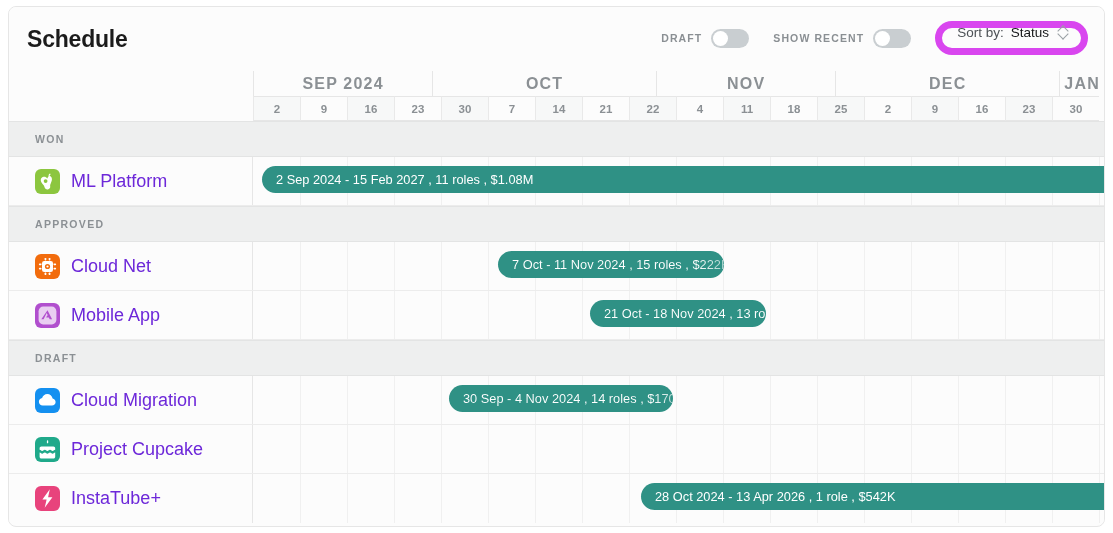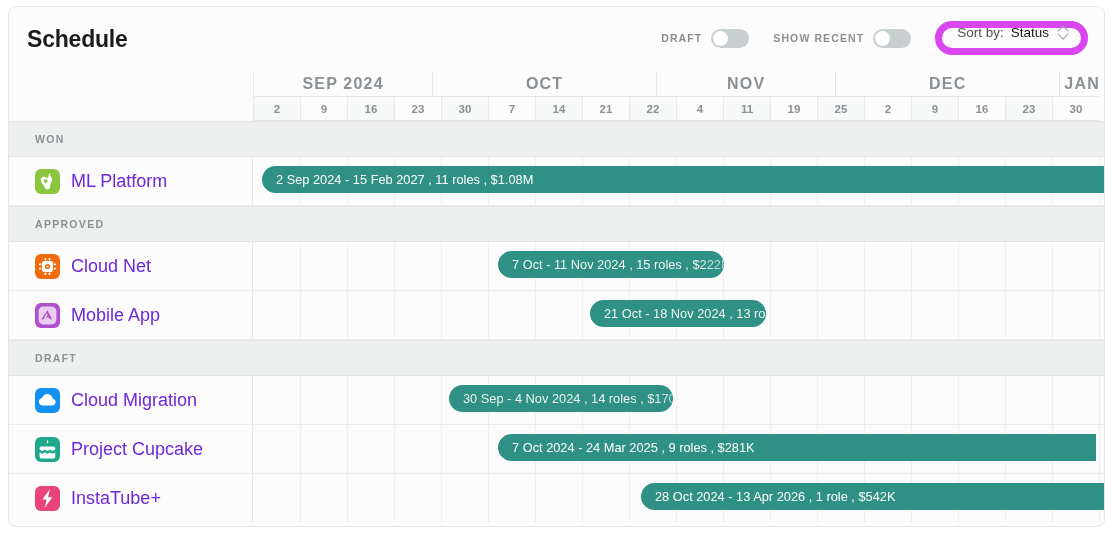--- a/index.html
+++ b/index.html
@@ -339,21 +339,21 @@
               <div class="week-cell plain">9</div>
               <div class="week-cell shade">16</div>
               <div class="week-cell plain">23</div>
               <div class="week-cell shade">30</div>
               <div class="week-cell plain">7</div>
               <div class="week-cell shade">14</div>
               <div class="week-cell plain">21</div>
               <div class="week-cell shade">22</div>
               <div class="week-cell plain">4</div>
               <div class="week-cell shade">11</div>
-              <div class="week-cell plain">19</div>
+              <div class="week-cell plain">18</div>
               <div class="week-cell shade">25</div>
               <div class="week-cell plain">2</div>
               <div class="week-cell shade">9</div>
               <div class="week-cell plain">16</div>
               <div class="week-cell shade">23</div>
               <div class="week-cell plain">30</div>
             </div>
         </div>
       </div>
 
@@ -532,23 +532,20 @@
               <span class="gridline" style="left: 423px;"></span>
               <span class="gridline" style="left: 470px;"></span>
               <span class="gridline" style="left: 517px;"></span>
               <span class="gridline" style="left: 564px;"></span>
               <span class="gridline" style="left: 611px;"></span>
               <span class="gridline" style="left: 658px;"></span>
               <span class="gridline" style="left: 705px;"></span>
               <span class="gridline" style="left: 752px;"></span>
               <span class="gridline" style="left: 799px;"></span>
               <span class="gridline" style="left: 846px;"></span>
-              <div class="bar squared-right" style="left: 245px; width: 598px; background: rgb(47, 145, 133);">
-                <span class="bar-label">7 Oct 2024 - 24 Mar 2025 , 9 roles , $281K</span>
-              </div>
             </div>
           </div>
           <div class="project-row">
             <div class="row-name-cell">
               <span class="app-icon" style="background: rgb(232, 67, 124);">
                 <svg width="25" height="25" viewBox="0 0 25 25">
                   <path fill="#fff" d="M14.8 3.2L7.4 13.4h4.2l-1.9 8.4 7.7-10.6h-4.3z"></path>
                 </svg>
               </span>
               <span class="row-name">InstaTube+</span>

